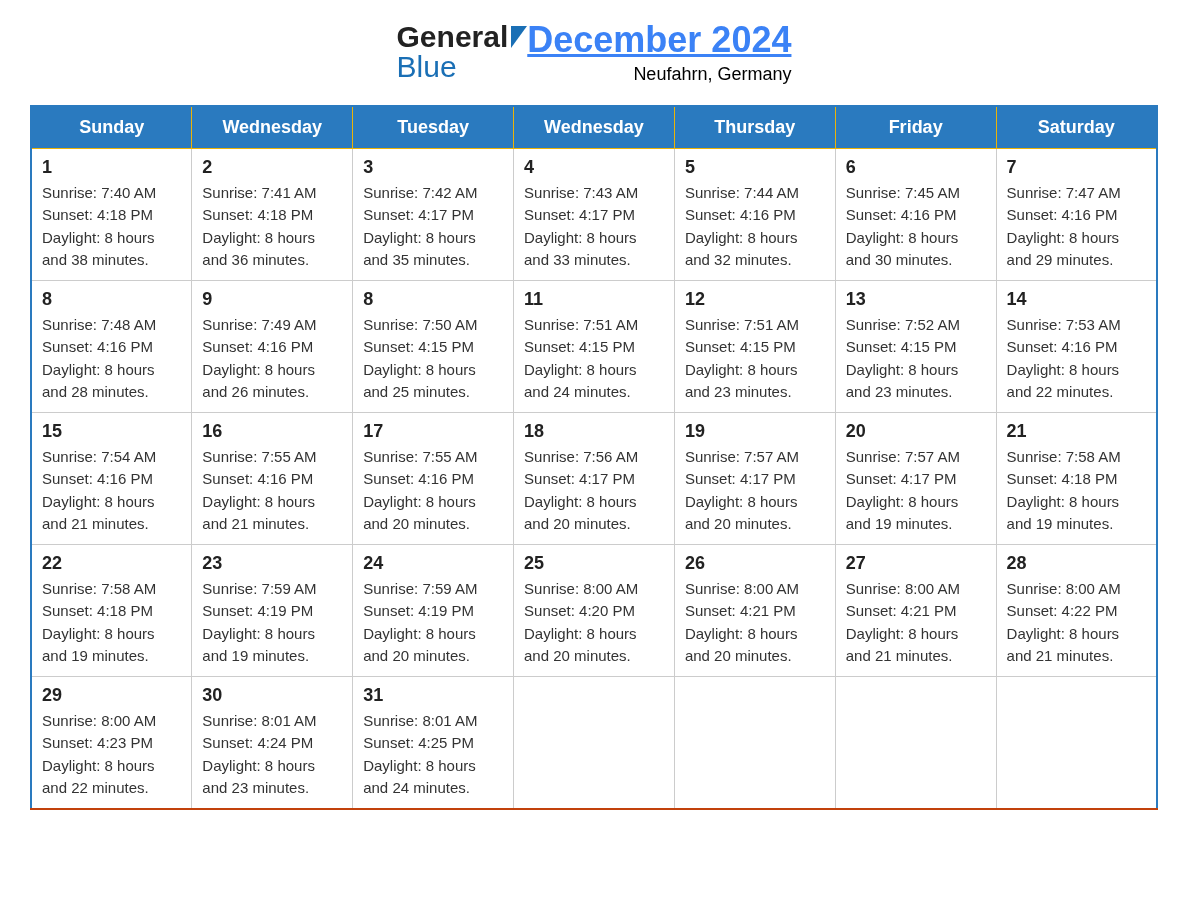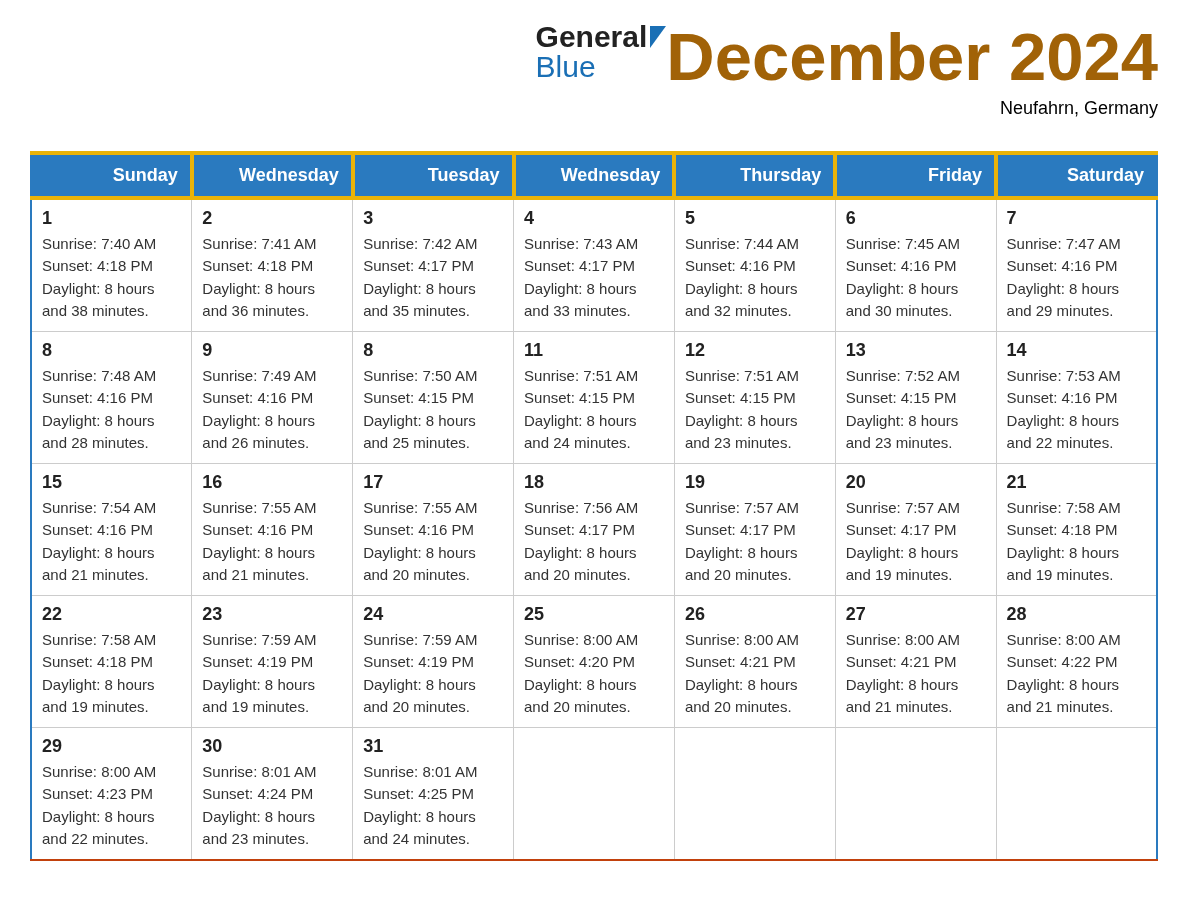--- a/index.html
+++ b/index.html
@@ -5,55 +5,56 @@
     * { margin: 0; padding: 0; box-sizing: border-box; }
     body {
       font-family: Arial, sans-serif;
       background: #fff;
       width: 1188px;
       min-height: 918px;
       padding: 20px 30px;
     }
     .header {
       display: flex;
-      justify-content: flex-end;
+      justify-content: center;
       align-items: flex-start;
-      margin-bottom: 32px;
+      margin-bottom: 20px;
     }
     .logo {
       display: flex;
       flex-direction: column;
       align-items: flex-start;
     }
     .title-block {
       text-align: right;
     }
     .page-title {
-      font-size: 67px;
-      font-weight: bold;
-      color: #a16207;
+      font-size: 36px;
+      font-weight: bold;
+      color: #3b82f6;
       line-height: 1.1;
+      text-decoration: underline;
     }
     .page-subtitle {
       font-size: 18px;
       color: #000000;
       margin-top: 4px;
     }
     .calendar {
       width: 100%;
       border-collapse: collapse;
     }
     .calendar thead th {
       background: #2a7abf;
       color: #fff;
       font-size: 18px;
       font-weight: bold;
       padding: 10px 12px;
-      text-align: right;
-      border: 4px solid #eab308;
+      text-align: center;
+      border: 1px solid #eab308;
     }
     .calendar tbody td {
       border: 1px solid #ccc;
       vertical-align: top;
       padding: 8px 10px;
       width: calc(100% / 7);
       min-height: 100px;
     }
     .day-number {
       font-size: 18px;

